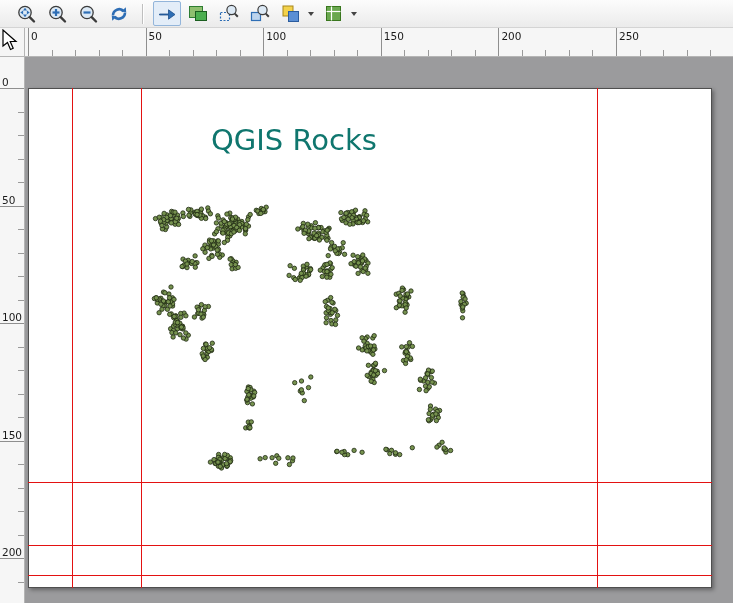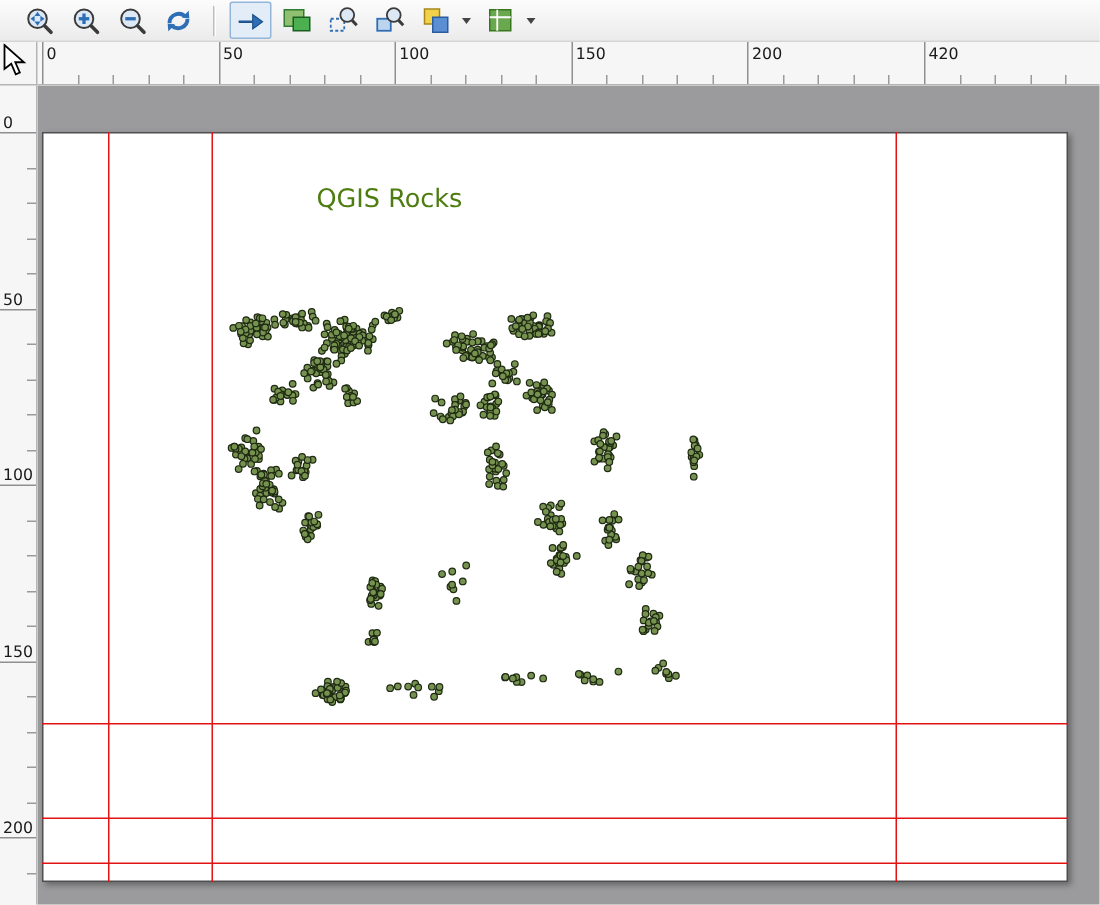--- a/index.html
+++ b/index.html
@@ -45,21 +45,21 @@
   
   .canvas {
     position:absolute; left:25px; top:57px; width:708px; height:546px;
     background:#9b9b9d; overflow:hidden;
   }
   .page {
     position:absolute; background:#ffffff;
     border:1px solid #4f4f4f; box-shadow:2px 2px 4px rgba(0,0,0,.35);
   }
   .page-title {
-    position:absolute; left:182px; top:34px; font-size:17px; color:#4d7c0f; white-space:nowrap;
+    position:absolute; left:182px; top:34px; font-size:29px; color:#0f766e; white-space:nowrap;
   }
   .points { position:absolute; left:0; top:0; }
   .guide { position:absolute; z-index:3; }
   .guide.v { width:1px; }
   .guide.h { height:1px; }
   .cursor { position:absolute; left:2px; top:29px; z-index:20; }
 </style>
 </head>
 <body>
 
@@ -198,21 +198,21 @@
     <div class="htick-minor" style="left: 402.84px;"></div>
     <div class="htick-minor" style="left: 426.36px;"></div>
     <div class="htick-minor" style="left: 449.88px;"></div>
     <div class="htick-major" style="left: 473.4px;"></div>
     <div class="hlabel" style="left: 476.4px;">200</div>
     <div class="htick-minor" style="left: 496.92px;"></div>
     <div class="htick-minor" style="left: 520.44px;"></div>
     <div class="htick-minor" style="left: 543.96px;"></div>
     <div class="htick-minor" style="left: 567.48px;"></div>
     <div class="htick-major" style="left: 591px;"></div>
-    <div class="hlabel" style="left: 594px;">420</div>
+    <div class="hlabel" style="left: 594px;">250</div>
     <div class="htick-minor" style="left: 614.52px;"></div>
     <div class="htick-minor" style="left: 638.04px;"></div>
     <div class="htick-minor" style="left: 661.56px;"></div>
     <div class="htick-minor" style="left: 685.08px;"></div>
   </div>
 <div class="vruler">
     <div class="vtick-major" style="top: 31px;"></div>
     <div class="vlabel" style="top: 19px;">0</div>
     <div class="vtick-minor" style="top: 54.52px;"></div>
     <div class="vtick-minor" style="top: 78.04px;"></div>

